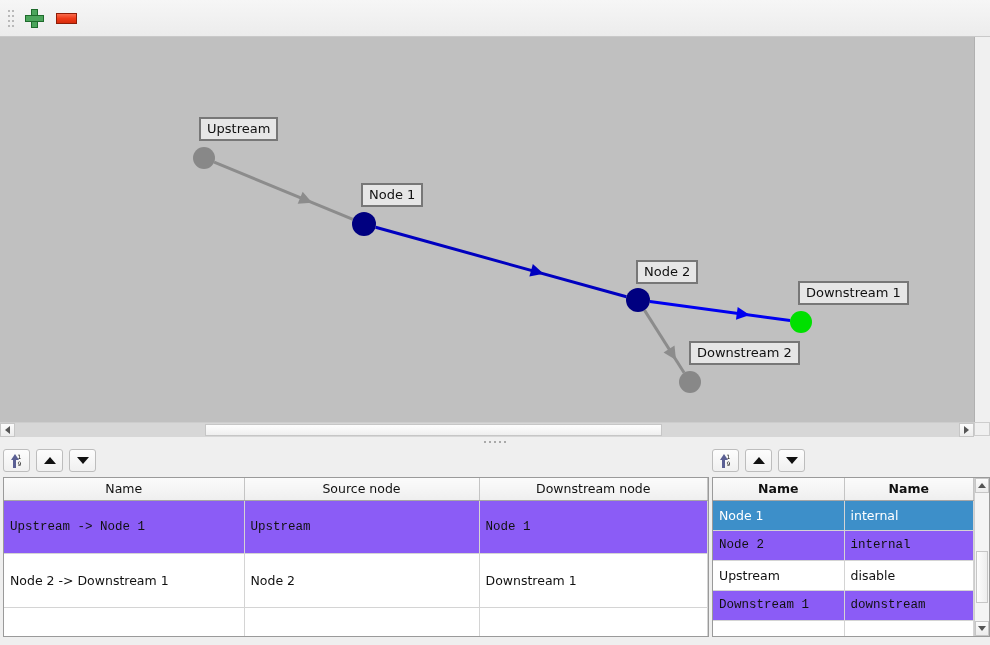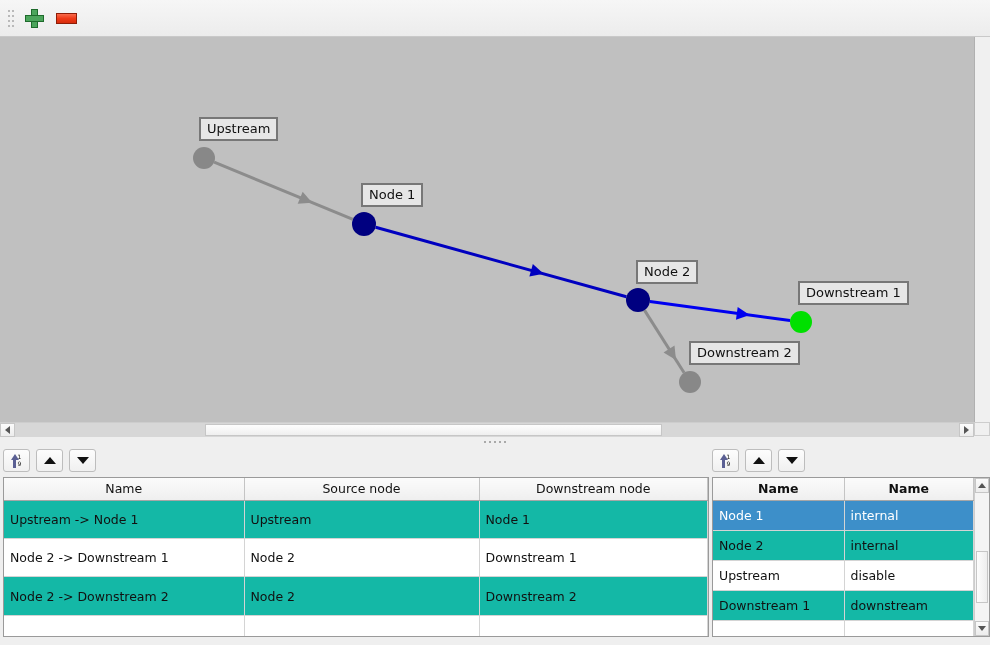--- a/index.html
+++ b/index.html
@@ -203,21 +203,21 @@
     border-bottom: 1px solid #d4d4d4;
     height: 30px;
     padding: 0 6px;
     color:#111;
     white-space:nowrap;
     overflow:hidden;
     text-overflow:ellipsis;
     box-sizing:border-box;
   }
   tr.odd td { background:#ffffff; }
-  tr.even td { background:#14b8a6; }
+  tr.even td { background:#8b5cf6;font-family:Liberation Mono, monospace; }
   tr.selected td { background:#3d8fc9; color:#ffffff; }
   tr.filler td { height: 16px; border-bottom:none; background:#ffffff; }
 
   .rowscroll {
     width:15px;
     background:#f2f2f2;
     border-left:1px solid #cdcdcd;
     display:flex; flex-direction:column; box-sizing:border-box;
   }
   .rs-btn { height:15px; width:14px; background:linear-gradient(to bottom,#fbfbfb,#ececec); border:1px solid #c6c6c6; box-sizing:border-box; display:flex;align-items:center;justify-content:center;}
@@ -341,25 +341,20 @@
               <tr class="even">
                 <td>Upstream -&gt; Node 1</td>
                 <td>Upstream</td>
                 <td>Node 1</td>
               </tr>
               <tr class="odd">
                 <td>Node 2 -&gt; Downstream 1</td>
                 <td>Node 2</td>
                 <td>Downstream 1</td>
               </tr>
-              <tr class="even">
-                <td>Node 2 -&gt; Downstream 2</td>
-                <td>Node 2</td>
-                <td>Downstream 2</td>
-              </tr>
               <tr class="filler">
                 <td></td>
                 <td></td>
                 <td></td>
               </tr>
             </tbody>
         </table>
       </div>
     </div>
 

